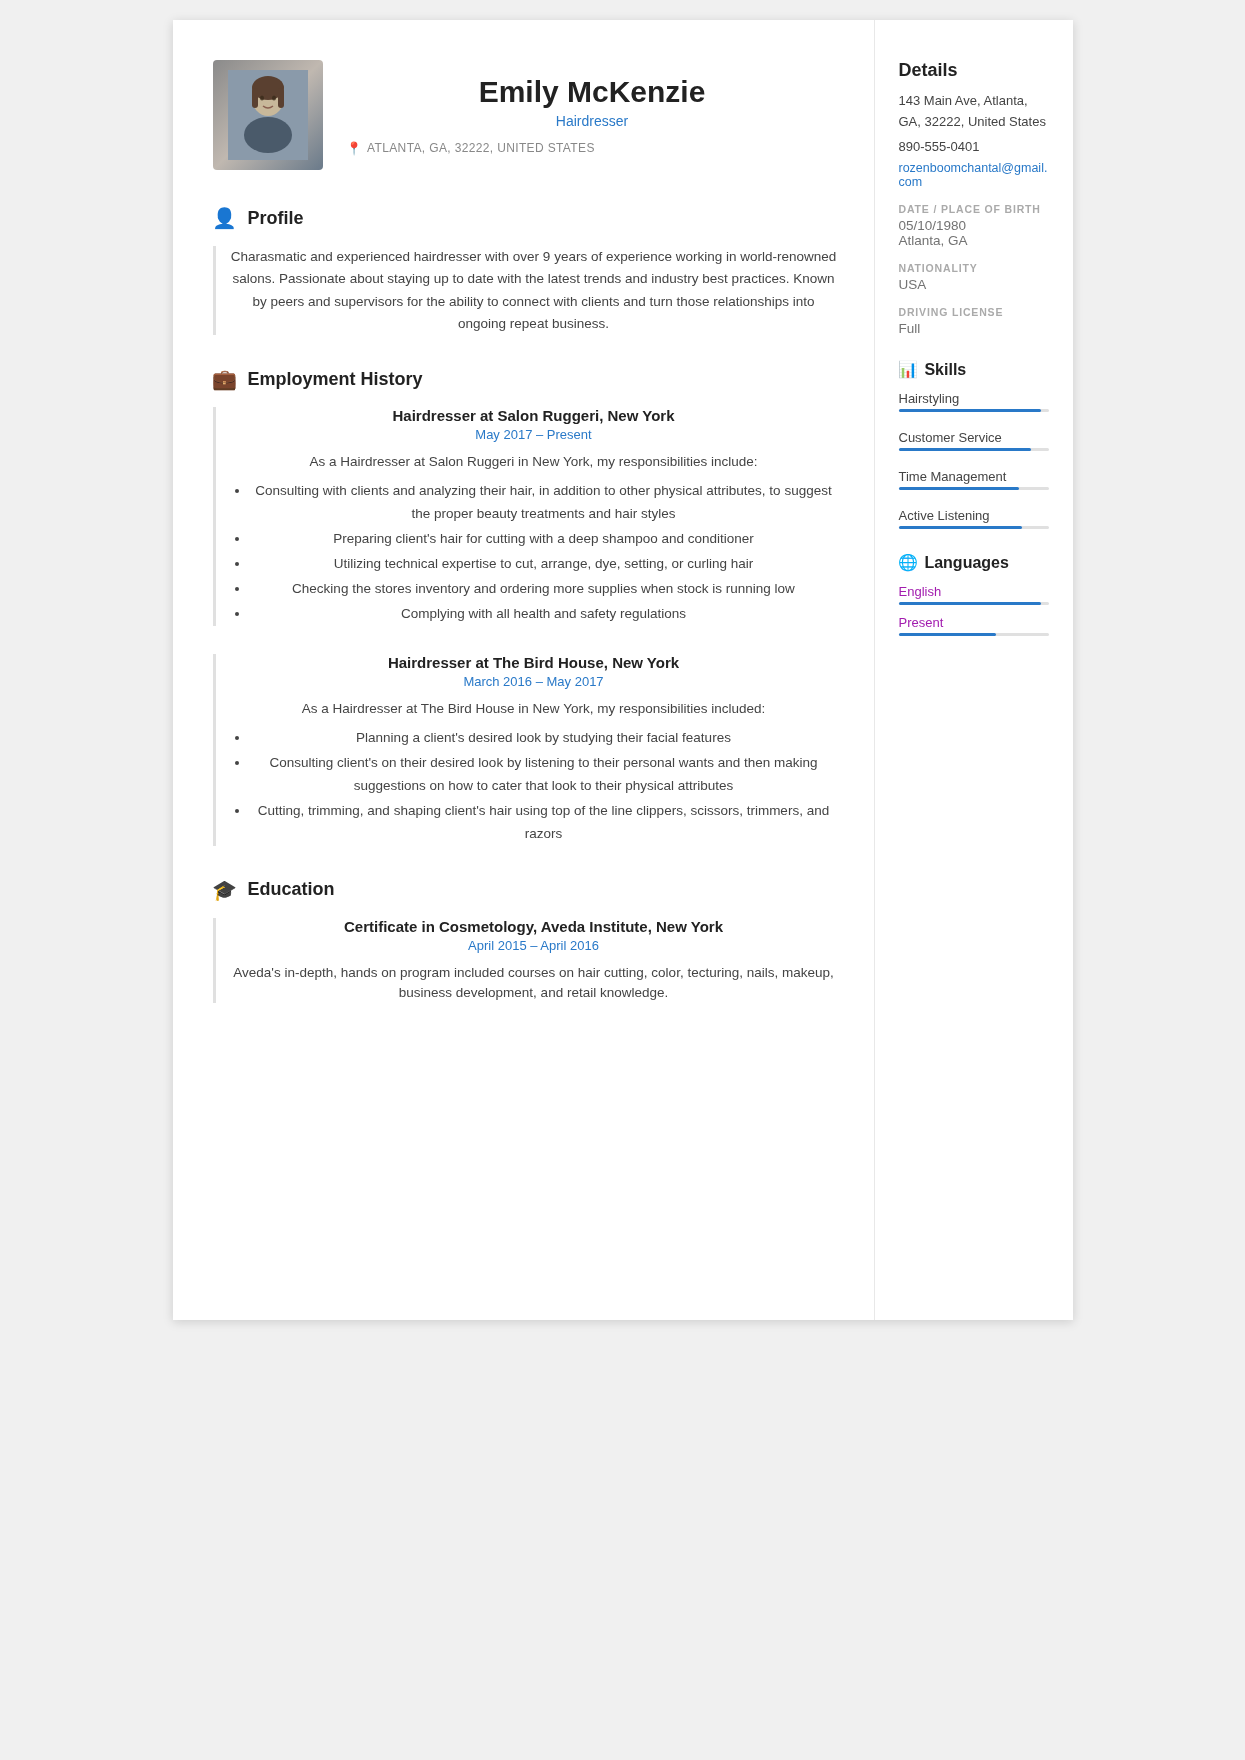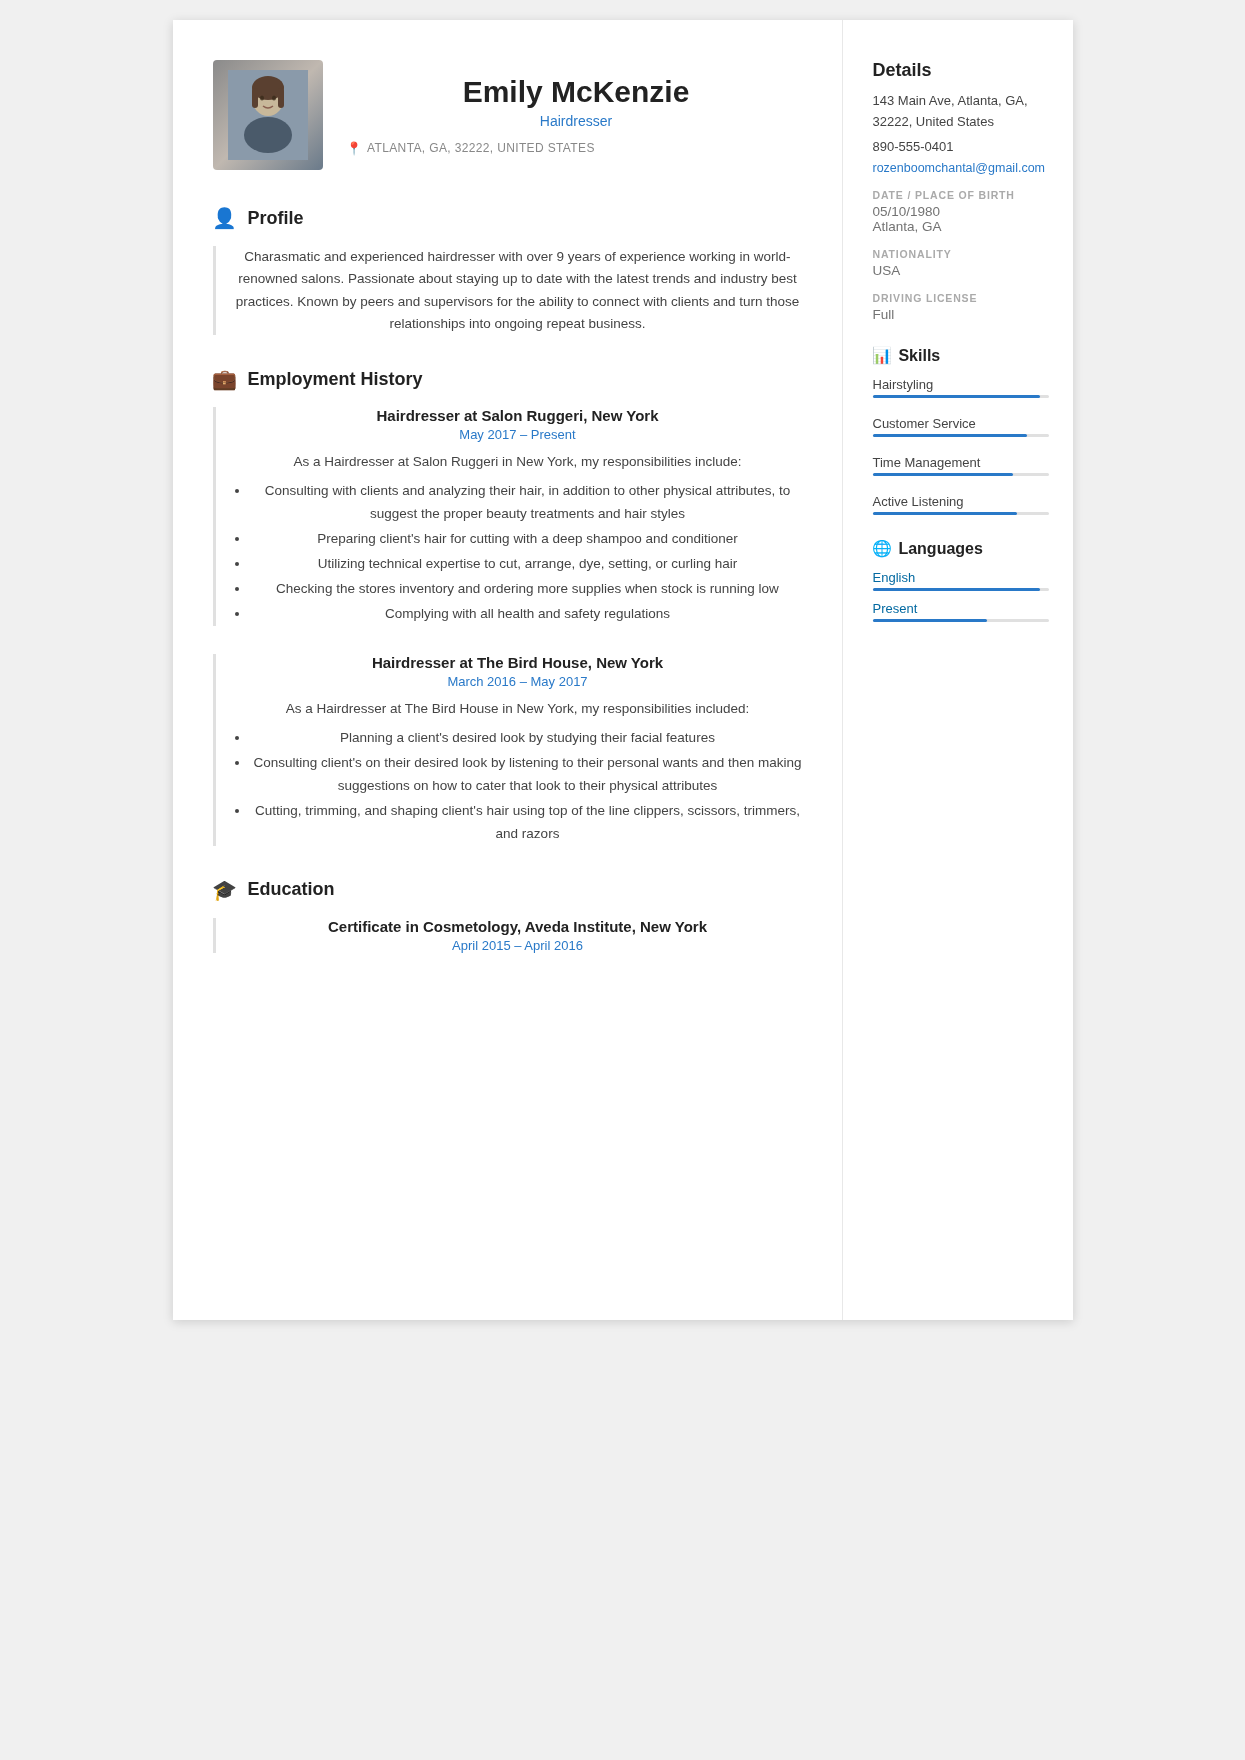--- a/index.html
+++ b/index.html
@@ -19,22 +19,22 @@
       box-shadow: 0 2px 10px rgba(0,0,0,0.15);
       min-height: 1300px;
     }
     .left-column {
       flex: 1;
       padding: 40px 36px 40px 40px;
       border-right: 1px solid #e8e8e8;
       text-align: center;
     }
     .right-column {
-      width: 230px;
-      padding: 40px 24px 40px 30px;
+      width: 198px;
+      padding: 40px 24px 40px 24px;
       background: #fff;
     }
 
     
     .header {
       display: flex;
       align-items: center;
       margin-bottom: 36px;
       gap: 24px;
     }
@@ -207,21 +207,21 @@
     .skill-bar-fill {
       height: 3px;
       background: #2979c8;
       border-radius: 2px;
     }
     .lang-item {
       margin-bottom: 10px;
     }
     .lang-name {
       font-size: 13px;
-      color: #0369a1;
+      color: #a21caf;
       margin-bottom: 3px;
     }
     .lang-bar-bg {
       height: 3px;
       background: #e0e0e0;
       border-radius: 2px;
       width: 100%;
     }
     .lang-bar-fill {
       height: 3px;
@@ -307,20 +307,21 @@
     </div>
 
     <div class="section">
       <div class="section-header">
         <span class="section-icon">🎓</span>
         <span class="section-title">Education</span>
       </div>
       <div class="entry entry-with-border">
         <div class="entry-title">Certificate in Cosmetology, Aveda Institute, New York</div>
         <div class="entry-date">April 2015  –  April 2016</div>
+        <p class="entry-intro">Aveda's in-depth, hands on program included courses on hair cutting, color, tecturing, nails, makeup, business development, and retail knowledge.</p>
       </div>
     </div>
 
   </div>
 
   <div class="right-column">
 
     <div class="details-section">
       <div class="details-title">Details</div>
       <div class="details-address">143 Main Ave, Atlanta, GA, 32222, United States</div>

